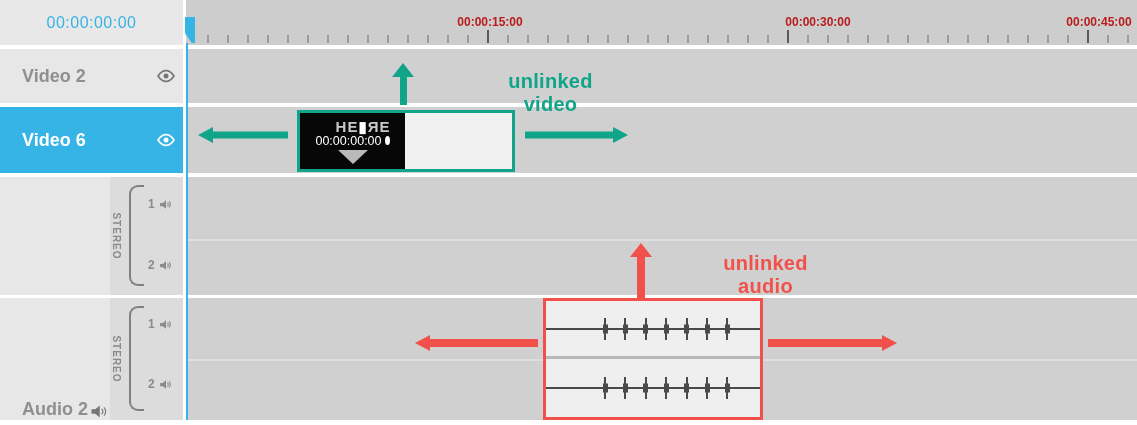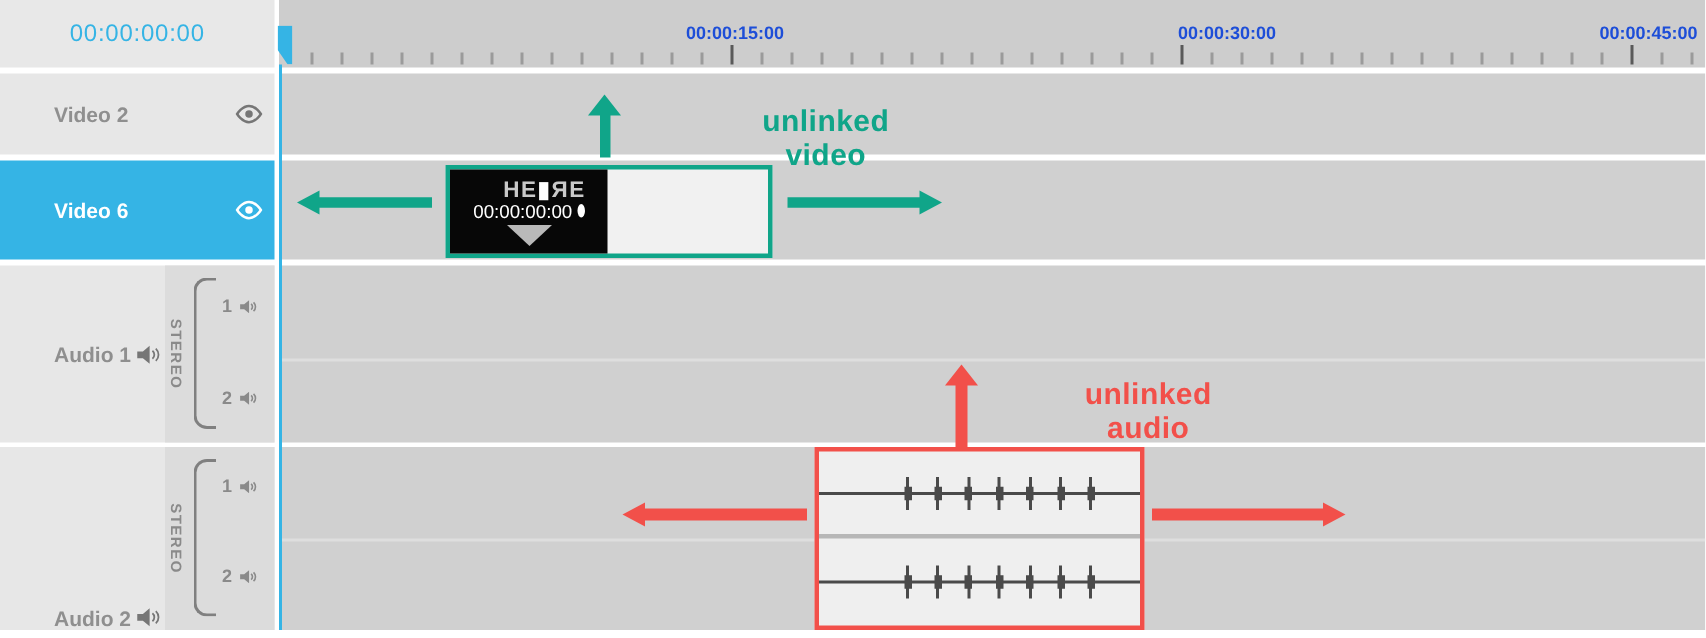--- a/index.html
+++ b/index.html
@@ -3,39 +3,39 @@
 <meta charset="utf-8">
 <style>
   html,body{margin:0;padding:0;background:#fff;}
   #app{position:relative;width:1137px;height:425px;background:#fff;overflow:hidden;
        font-family:"Liberation Sans",sans-serif;-webkit-font-smoothing:antialiased;}
   
   .head-box{position:absolute;left:0;width:183px;background:var(--header-bg);}
   #tc-box{top:0;height:45px;display:flex;align-items:center;justify-content:center;
           color:var(--accent-cyan);font-size:16px;letter-spacing:.5px;}
   .track-head{display:flex;align-items:center;}
-  .track-label{padding-left:36px;font-size:14px;font-weight:bold;color:var(--label-text);}
+  .track-label{padding-left:22px;font-size:18px;font-weight:bold;color:var(--label-text);}
   .selected-head{background:var(--accent-cyan)!important;}
   .selected-head .track-label{color:#fff;}
   .icon-btn{position:absolute;display:flex;align-items:center;justify-content:center;}
   
   .strip{position:absolute;left:110px;top:0;width:73px;height:100%;background:var(--strip-bg);}
   .stereo{position:absolute;left:1px;top:50%;transform:translateY(-50%);
           writing-mode:vertical-rl;font-size:10px;font-weight:bold;color:#8a8a8a;letter-spacing:1px;}
   .bracket{position:absolute;left:19px;top:8px;bottom:9px;width:13px;
            border:2px solid #808080;border-right:none;border-radius:9px 0 0 9px;}
   .chan{position:absolute;left:38px;height:14px;display:flex;align-items:center;gap:4px;
         font-size:12px;font-weight:bold;color:#8a8a8a;}
   
   .tl-box{position:absolute;left:186px;width:951px;background:var(--track-bg);}
   #ruler{top:0;height:45px;background:#cdcdcd;}
   .tick{position:absolute;bottom:2px;width:1.5px;height:8px;background:#9b9b9b;}
   .tick.major{width:2px;height:13px;background:#5a5a5a;}
   .ruler-label{position:absolute;top:15px;transform:translateX(-50%);
-               font-size:12px;font-weight:bold;color:#1d4ed8;white-space:nowrap;}
+               font-size:12px;font-weight:bold;color:#b91c1c;white-space:nowrap;}
   .chan-divider{position:absolute;left:0;right:0;height:2px;background:#dedede;}
   
   #playhead-line{position:absolute;left:186px;top:43px;width:2px;height:377px;background:var(--accent-cyan);}
   #playhead-flag{position:absolute;left:185px;top:17px;width:10px;height:26px;background:var(--accent-cyan);
                  clip-path:polygon(0 0,100% 0,100% 100%,68% 100%,0 62%);}
   
   #video-clip{position:absolute;left:297px;top:110px;width:218px;height:62px;box-sizing:border-box;
               border:3px solid var(--accent-teal);background:#f1f1f1;}
   #thumb{position:absolute;left:0;top:0;width:105px;height:56px;background:#070707;
          display:flex;flex-direction:column;align-items:center;justify-content:center;}
@@ -155,30 +155,20 @@
     <span class="icon-btn" style="left:155px;width:22px;height:16px;color:#ffffff;">
       <svg width="20" height="14" viewBox="0 0 24 16">
           <path d="M12 1.5 C6.5 1.5 2.5 8 2.5 8 C2.5 8 6.5 14.5 12 14.5 C17.5 14.5 21.5 8 21.5 8 C21.5 8 17.5 1.5 12 1.5 Z" fill="none" stroke="currentColor" stroke-width="2"></path>
           <circle cx="12" cy="8" r="3" fill="currentColor"></circle>
         </svg>
     </span>
   </div>
   <div class="tl-box" style="top:107px;height:66px;"></div>
 
   <div class="head-box" style="top:177px;height:118px;background:#e7e7e7;">
-    <div style="position:absolute;left:0;top:0;width:110px;height:100%;display:flex;align-items:center;">
-      <span class="track-label">Audio 1</span>
-      <span class="icon-btn" style="left:88px;width:22px;height:18px;color:#767676;position:absolute;">
-        <svg width="18" height="15" viewBox="0 0 24 20">
-            <polygon points="2,7 7,7 13,2 13,18 7,13 2,13" fill="currentColor"></polygon>
-            <path d="M15.5 6.5 a4.5 4.5 0 0 1 0 7" fill="none" stroke="currentColor" stroke-width="1.6"></path>
-            <path d="M18.5 4.5 a7.5 7.5 0 0 1 0 11" fill="none" stroke="currentColor" stroke-width="1.6"></path>
-          </svg>
-      </span>
-    </div>
     <div class="strip">
       <span class="stereo">STEREO</span>
       <div class="bracket"></div>
       <div class="chan" style="top:20px;">
         <span>1</span>
         <span style="color:#8a8a8a;">
           <svg width="13" height="11" viewBox="0 0 24 20">
               <polygon points="2,7 7,7 13,2 13,18 7,13 2,13" fill="currentColor"></polygon>
               <path d="M15.5 6.5 a4.5 4.5 0 0 1 0 7" fill="none" stroke="currentColor" stroke-width="2"></path>
               <path d="M18.5 4.5 a7.5 7.5 0 0 1 0 11" fill="none" stroke="currentColor" stroke-width="2"></path>

